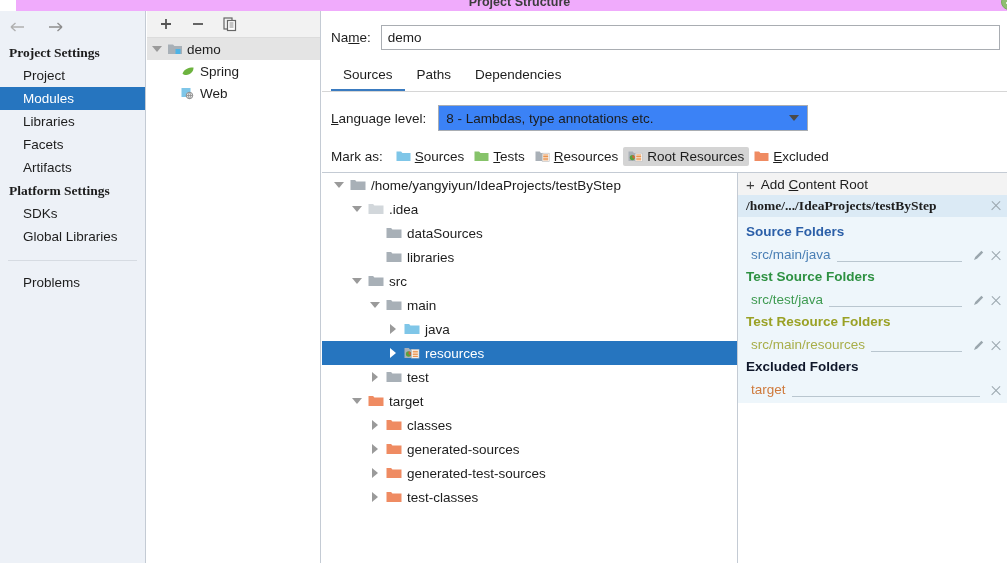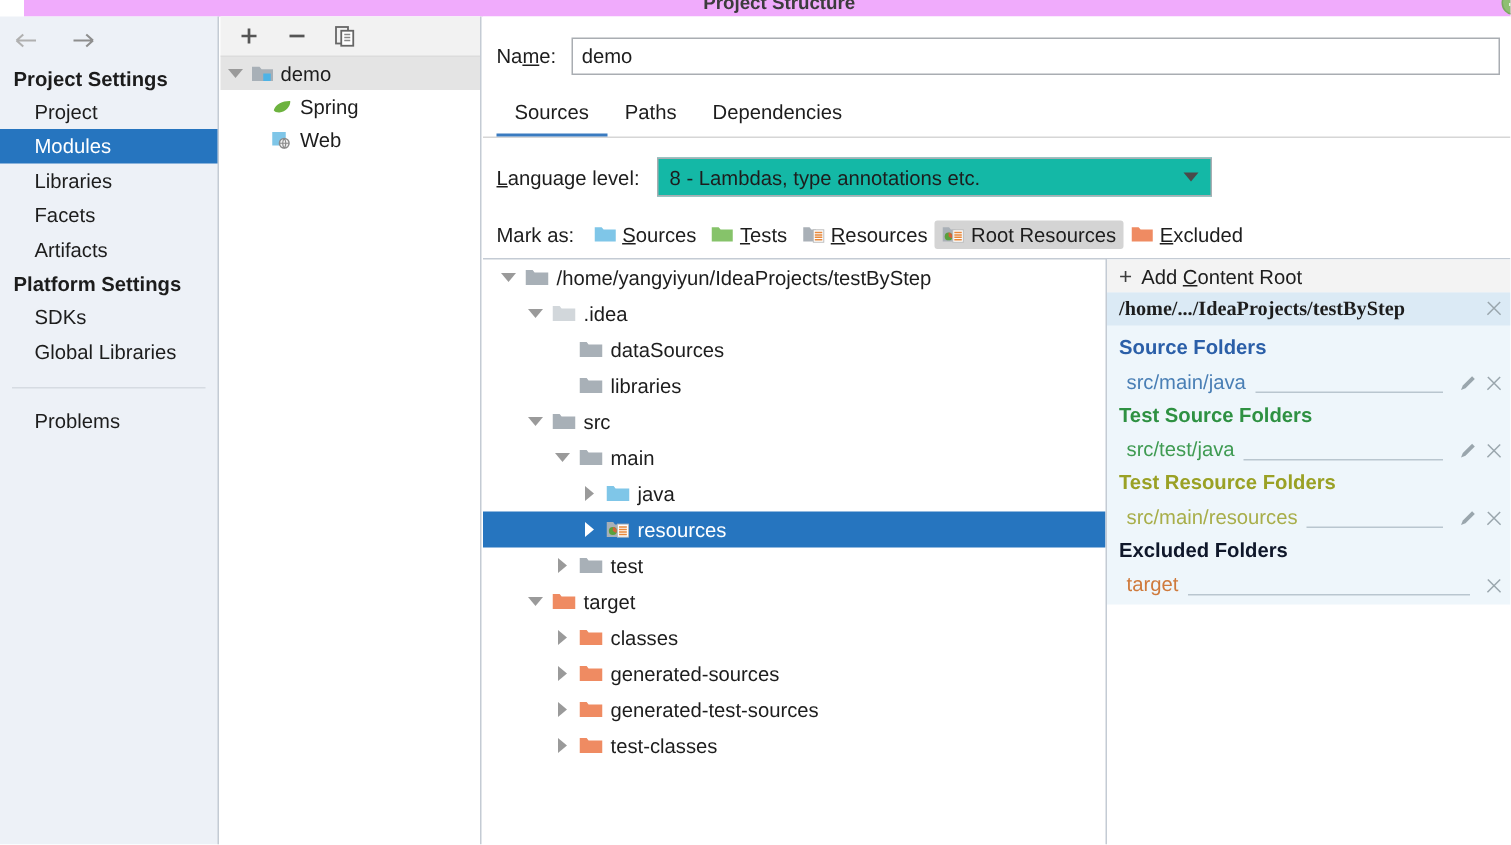--- a/index.html
+++ b/index.html
@@ -40,20 +40,21 @@
     position: absolute; left: 0; top: 11px; width: 146px; height: 552px;
     background: #edf1f7;
     border-right: 1px solid #c4cbd4;
   }
   .nav-arrows { height: 30px; padding: 6px 0 0 8px; display: flex; gap: 18px; }
   .nav-arrow { width: 20px; height: 20px; position: relative; cursor: default; }
   .nav-arrow svg { display: block; }
   .sb-group {
     font-weight: bold; font-size: 13.5px; color: #1c1c1c;
     padding: 4px 16px 3px 9px;
+    font-family: Liberation Serif, serif;
   }
   .sb-item {
     font-size: 13.5px; color: #1d1d1d;
     padding: 3px 0 3px 23px; line-height: 17px;
     cursor: default;
   }
   .sb-item.selected { background: #2675bf; color: #ffffff; }
   .sb-divider { height: 1px; background: #d6dbe2; margin: 12px 8px 10px 8px; }
 
   
@@ -116,21 +117,21 @@
   }
 
   .lang-row {
     display: flex; align-items: center; gap: 12px;
     padding: 13px 0 0 9px;
   }
   .lang-label { font-size: 13.5px; white-space: nowrap; }
   .lang-label u { text-decoration: underline; }
   .lang-select {
     width: 370px; height: 26px;
-    border: 1px solid #a9adb2; background: #14b8a6;
+    border: 1px solid #a9adb2; background: #3b82f6;
     display: flex; align-items: center; justify-content: space-between;
     padding: 0 8px 0 7px; font-size: 13.5px; cursor: default;
   }
   .caret-down {
     width: 0; height: 0;
     border-left: 5px solid transparent; border-right: 5px solid transparent;
     border-top: 6px solid #4a4a4a;
   }
 
   .markas-row {

